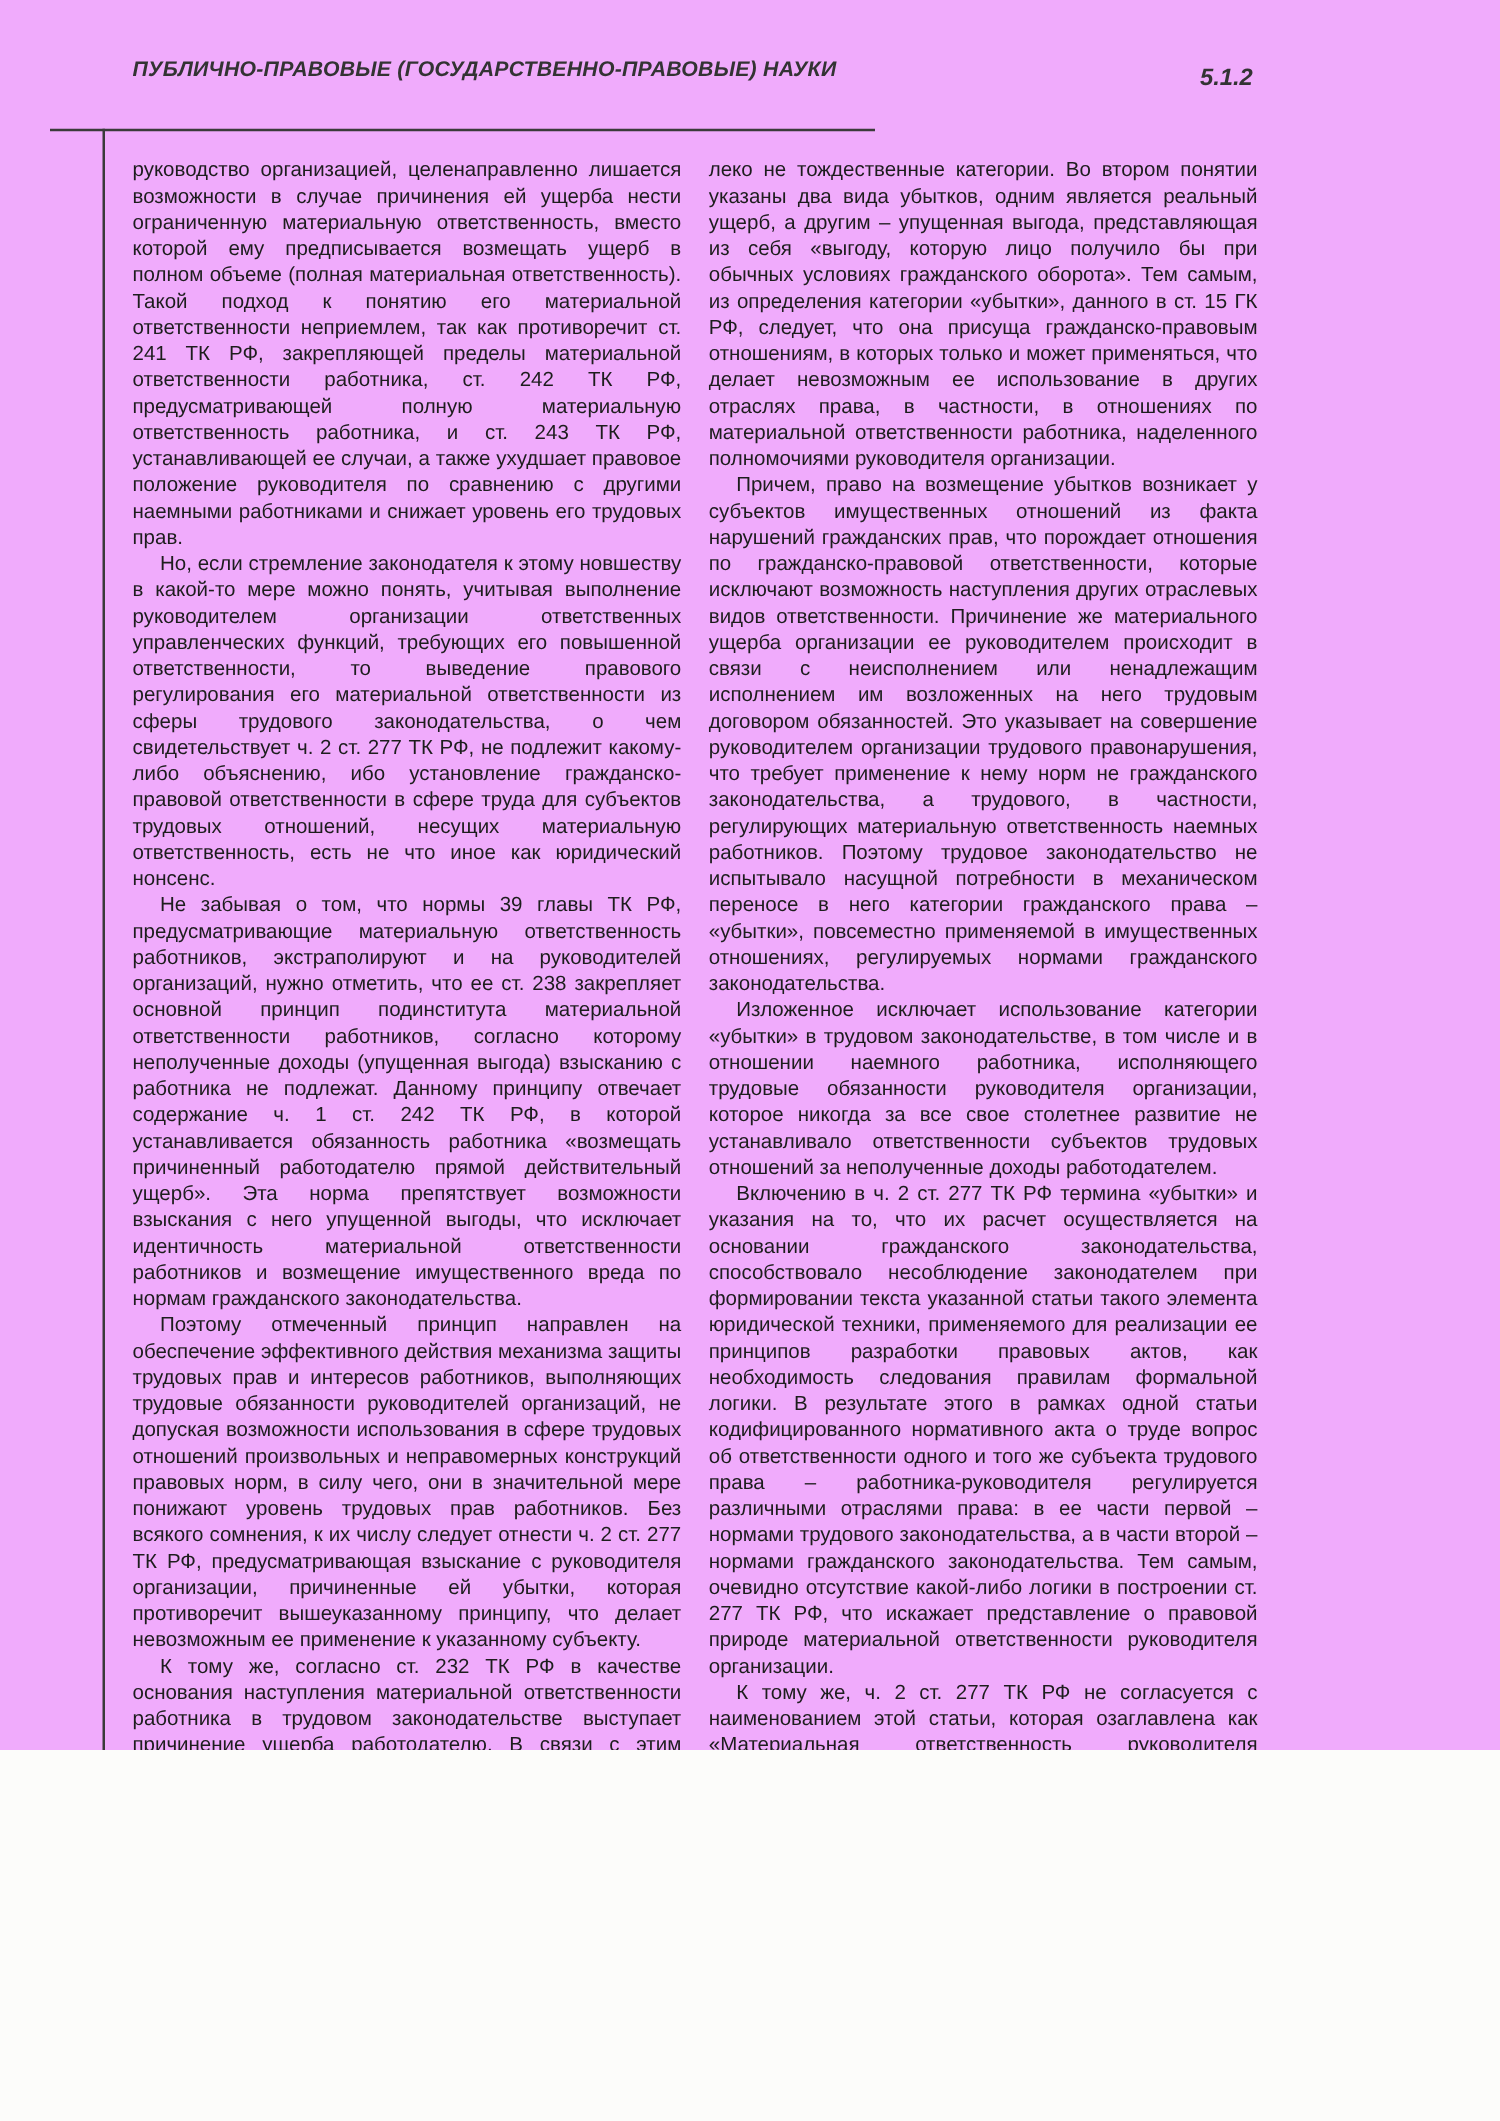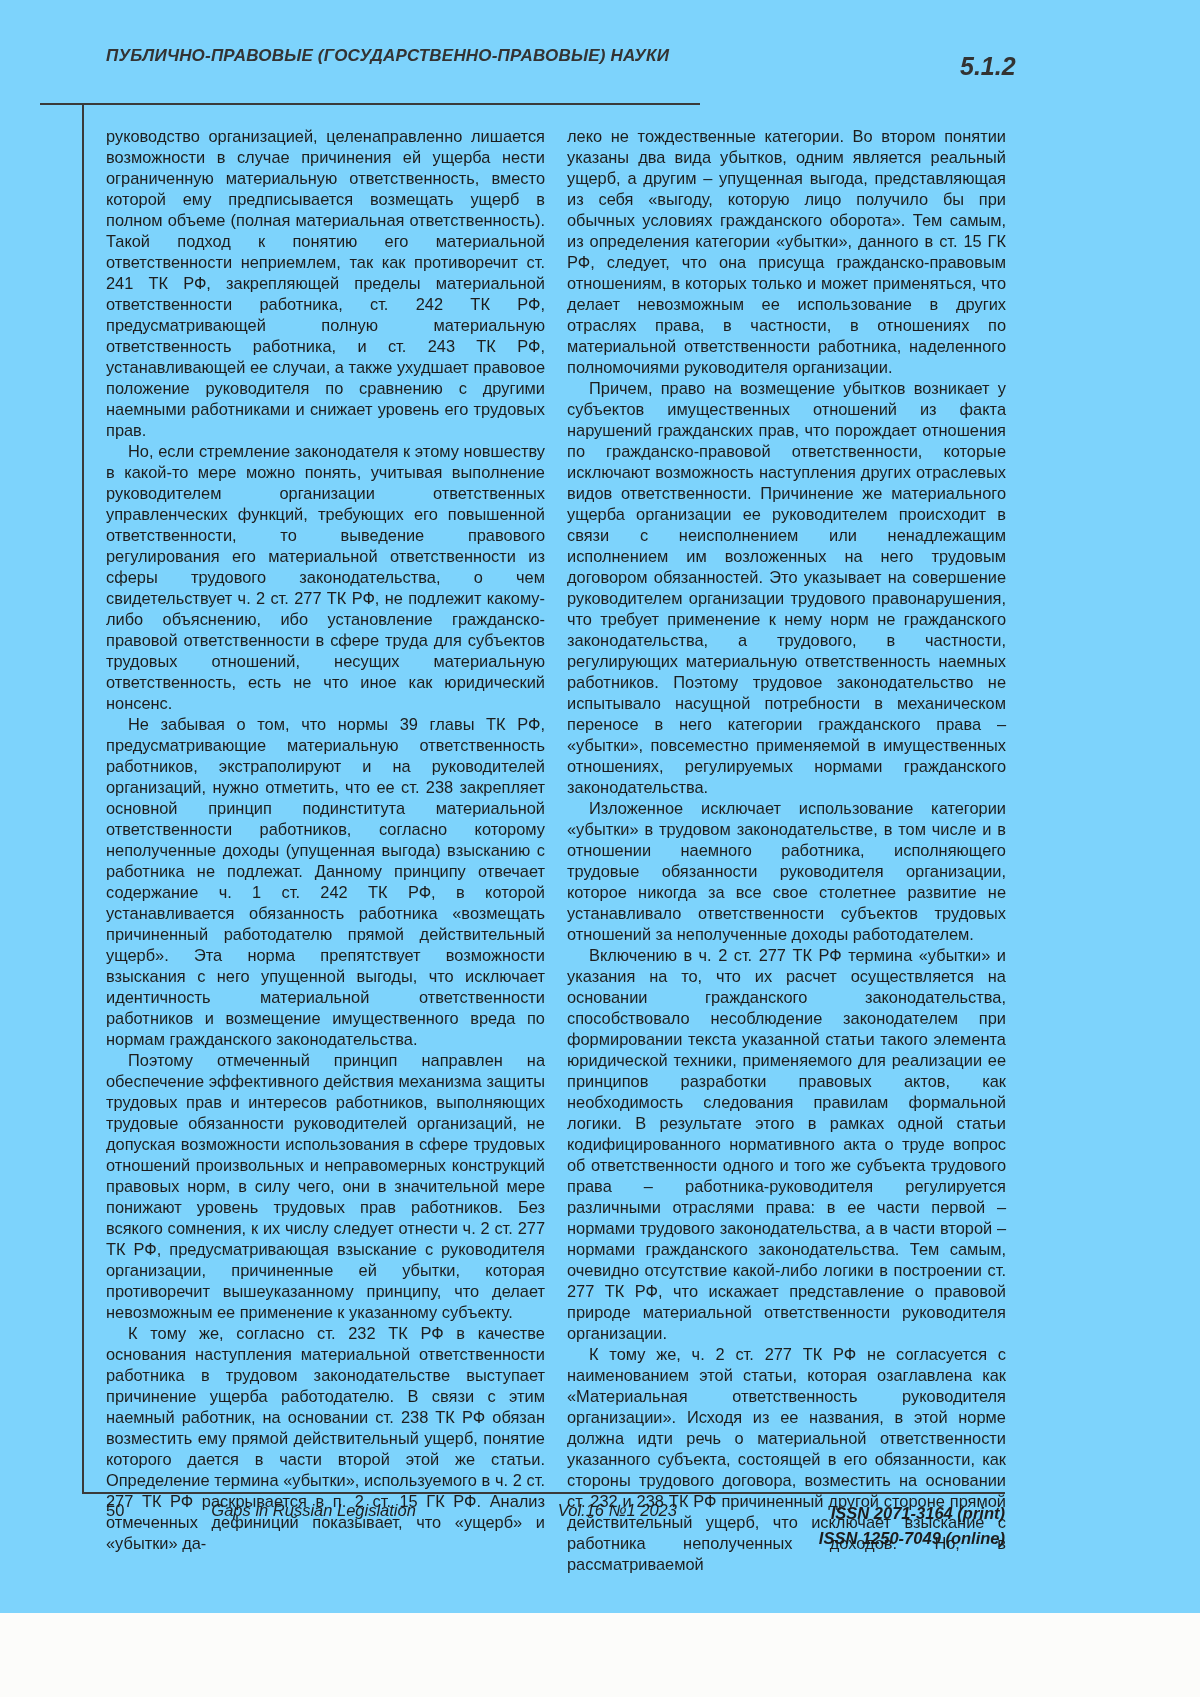--- a/index.html
+++ b/index.html
@@ -3,31 +3,31 @@
 <meta charset="utf-8">
 <style>
   * { box-sizing: border-box; }
   html, body { margin: 0; padding: 0; }
   body {
     width: 1200px; height: 1697px;
     background: #fcfcfa;
     font-family: "Liberation Sans", "DejaVu Sans", sans-serif;
     color: #1d1d1d;
   }
-  .page { position: relative; width: 1200px; height: 1613px; background: #7dd3fc; overflow: hidden; }
+  .page { position: relative; width: 1200px; height: 1400px; background: #f0abfc; overflow: hidden; }
 
   
   .running-head {
     position: absolute; left: 106px; top: 44px; width: 720px;
     font-weight: bold; font-style: italic;
     font-size: 17px; line-height: 23px; color: #333; letter-spacing: 0.2px;
   }
   .section-code {
     position: absolute; left: 960px; top: 52px;
-    font-weight: bold; font-style: italic; font-size: 25px; color: #333;
+    font-weight: bold; font-style: italic; font-size: 19px; color: #333;
   }
   .header-rule { position: absolute; left: 40px; top: 103px; width: 660px; height: 2px; background: #3a3a3a; }
   .margin-rule { position: absolute; left: 82px; top: 103px; width: 2px; height: 1391px; background: #3a3a3a; }
 
   
   .columns { position: absolute; left: 106px; top: 126px; width: 900px; display: flex; gap: 22px; }
   .col {
     width: 439px;
     font-size: 16.4px; line-height: 21px;
     text-align: justify; color: #1d1d1d;

